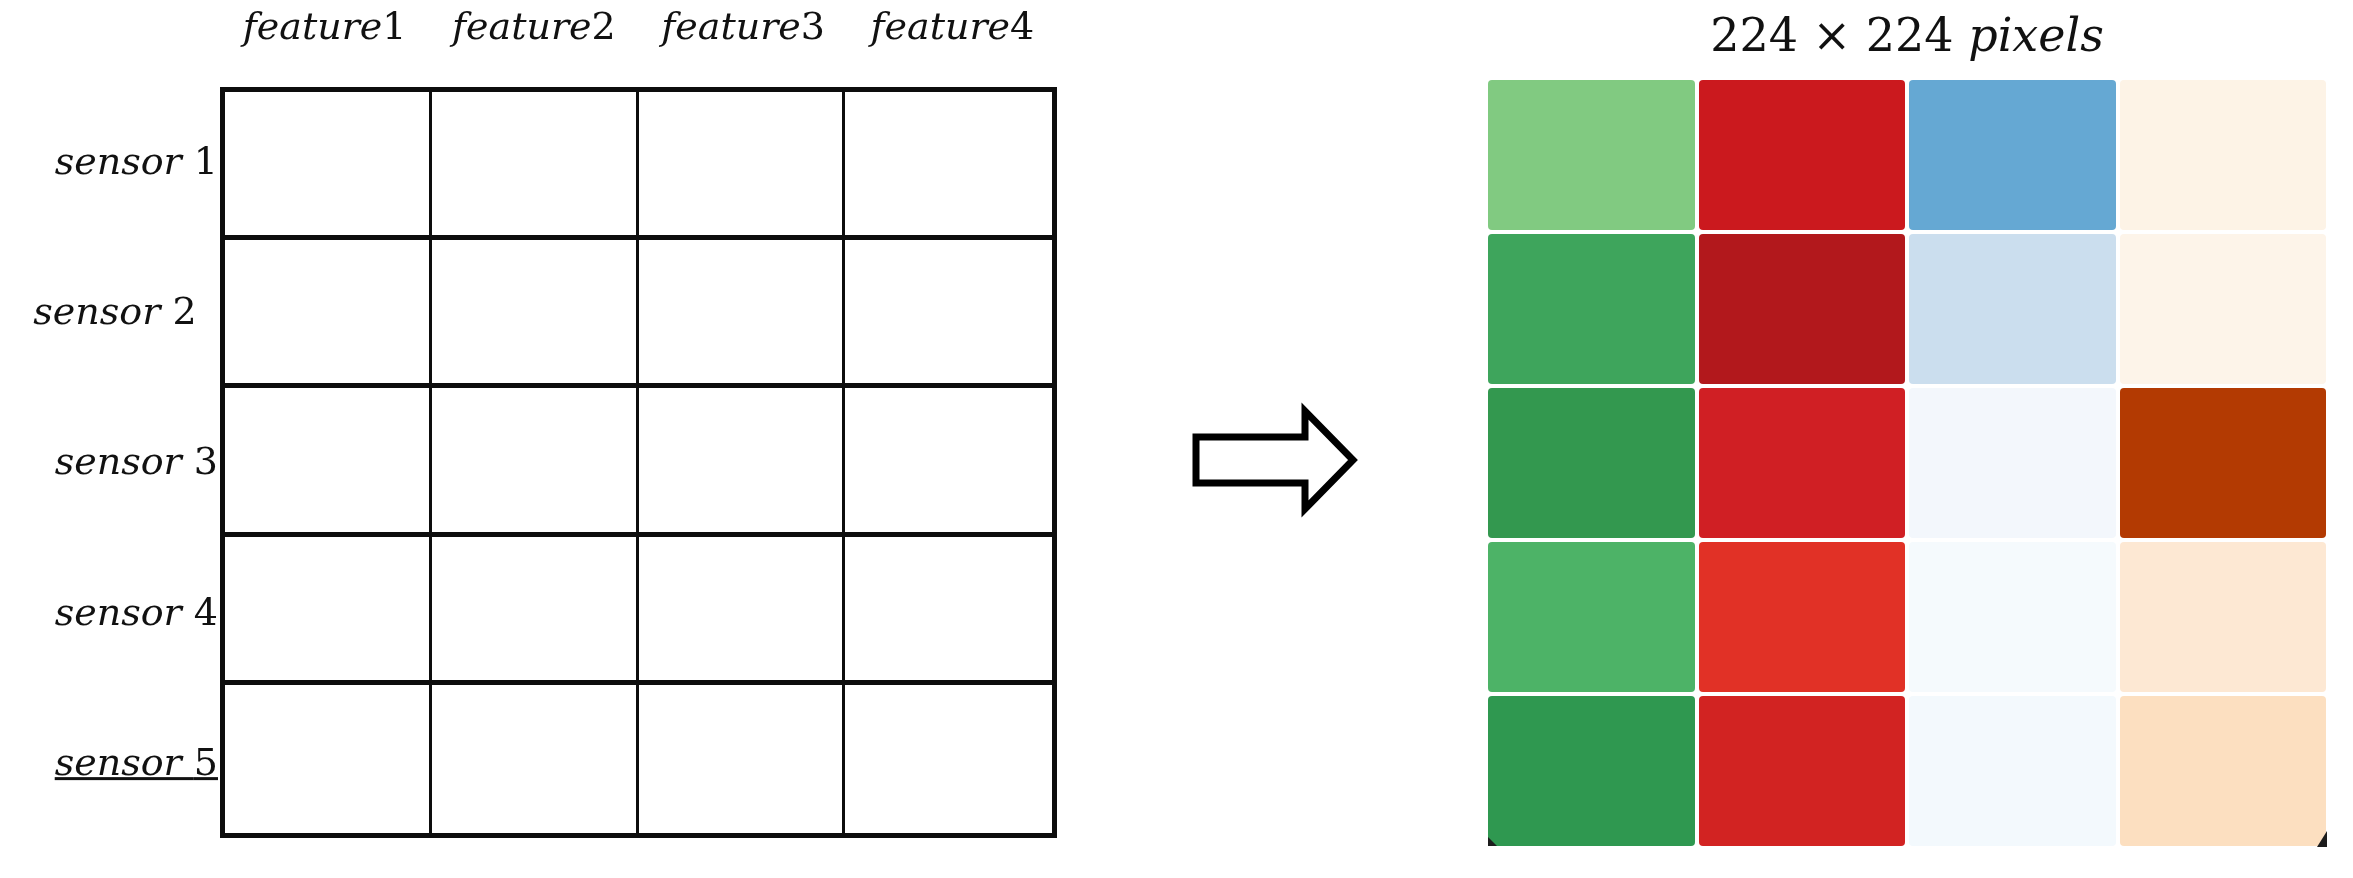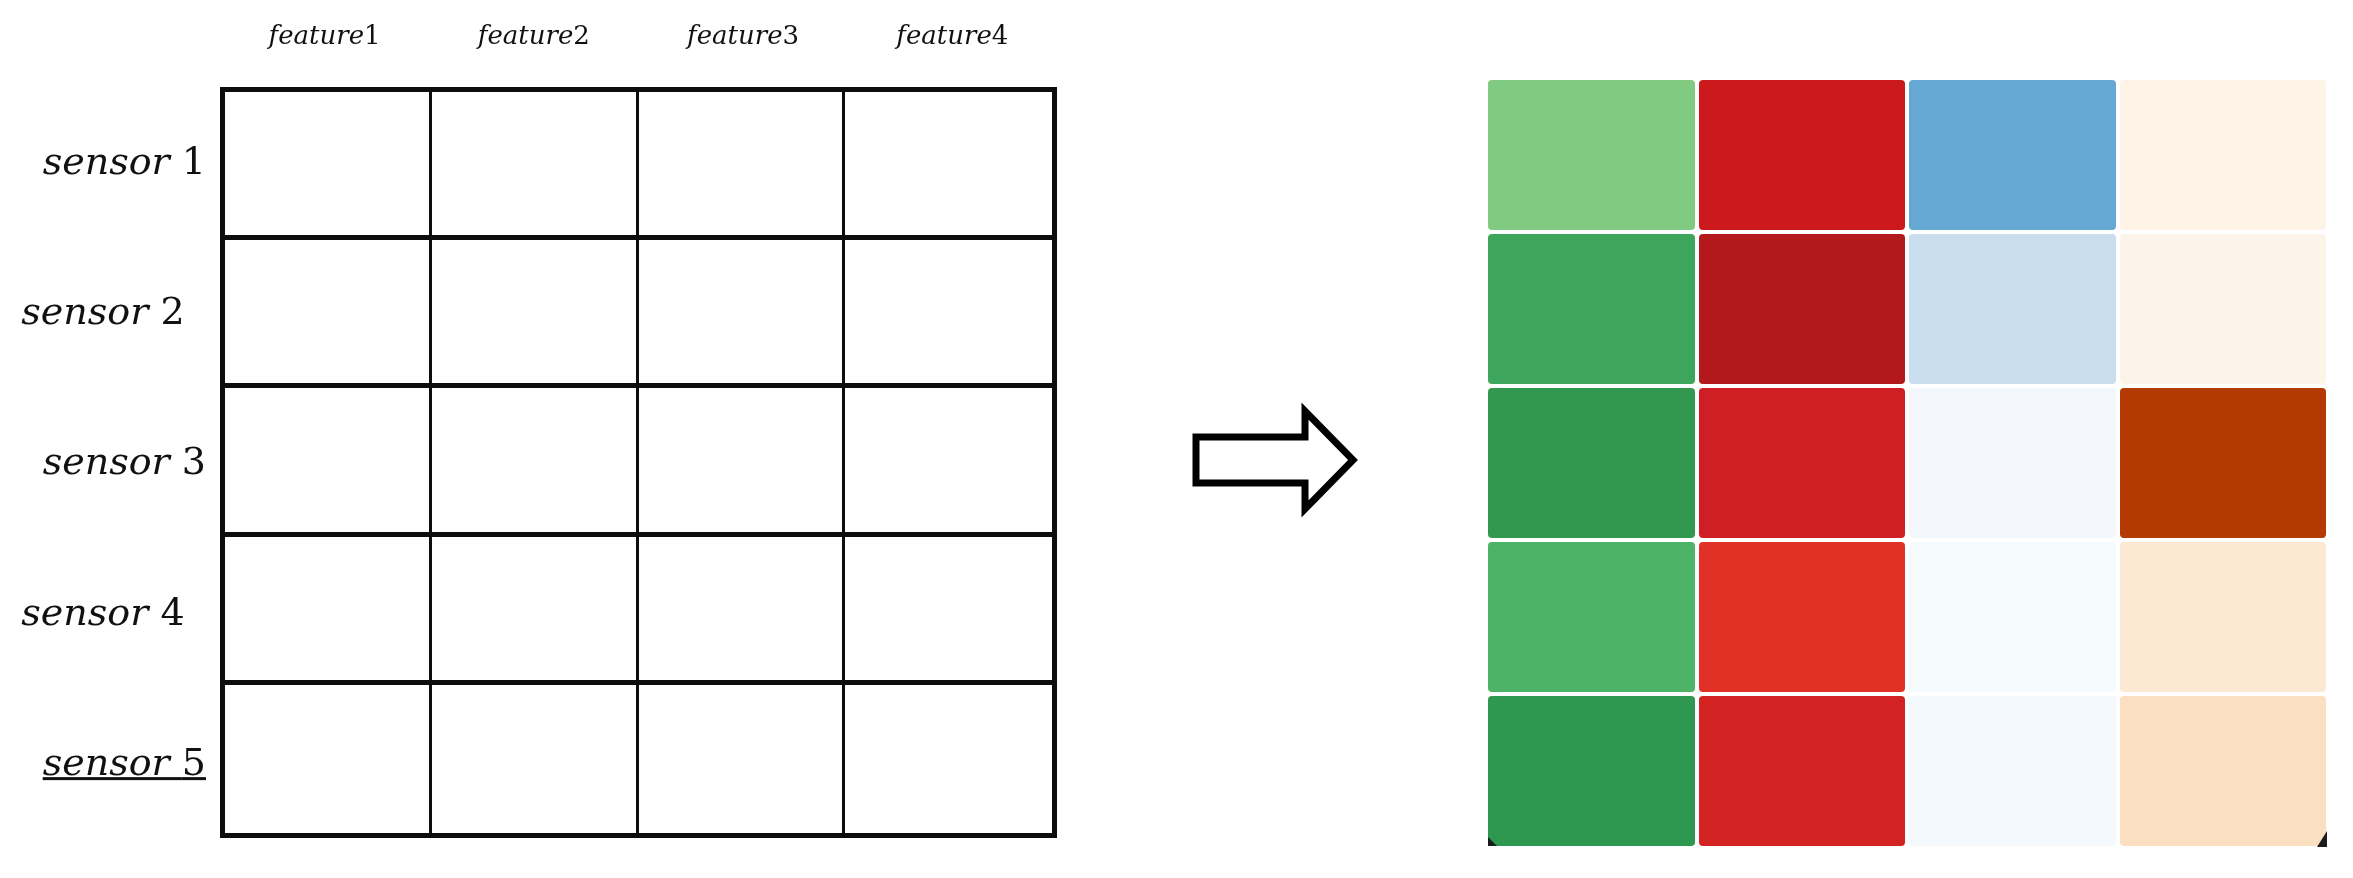--- a/index.html
+++ b/index.html
@@ -17,31 +17,32 @@
 
   
   .feature-headers {
     position: absolute;
     left: 220px; top: 4px;
     width: 837px; height: 62px;
     display: flex;
   }
   .feature-headers .hcell {
     flex: 1;
-    display: flex; align-items: center; justify-content: center;
-    font-size: 26px;
+    display: flex; justify-content: center;
+    font-size: 38px;
     white-space: nowrap;
   }
   .sensor-label {
     position: absolute;
     left: 0; width: 206px;
     text-align: right;
     font-size: 38px;
     transform: translateY(-52%);
     white-space: nowrap;
+    padding-left: 12px;
   }
   .matrix-table {
     position: absolute;
     left: 220px; top: 87px;
     width: 837px; height: 751px;
     box-sizing: border-box;
     border: 5px solid #0d0d0d;
     display: grid;
     grid-template-columns: repeat(4, 1fr);
     grid-template-rows: repeat(5, 1fr);
@@ -101,21 +102,21 @@
       <div class="hcell tex">feature <span class="up">1</span></div>
       <div class="hcell tex">feature <span class="up">2</span></div>
       <div class="hcell tex">feature <span class="up">3</span></div>
       <div class="hcell tex">feature <span class="up">4</span></div>
     </div>
 
   <div id="sensorLabels">
       <div class="sensor-label tex" style="top: 162px;">sensor <span class="up">1</span></div>
       <div class="sensor-label tex" style="top: 312px; text-align: center;">sensor <span class="up">2</span></div>
       <div class="sensor-label tex" style="top: 462px;">sensor <span class="up">3</span></div>
-      <div class="sensor-label tex" style="top: 613px; text-align: center;">sensor <span class="up">4</span></div>
+      <div class="sensor-label tex" style="top: 613px;">sensor <span class="up">4</span></div>
       <div class="sensor-label tex" style="top: 763px; text-decoration: underline;">sensor <span class="up">5</span></div>
     </div>
 
   <div class="matrix-table" id="matrixTable">
       <div class="cell"></div>
       <div class="cell"></div>
       <div class="cell"></div>
       <div class="cell last-col"></div>
       <div class="cell"></div>
       <div class="cell"></div>
@@ -132,20 +133,23 @@
       <div class="cell last-row"></div>
       <div class="cell last-row"></div>
       <div class="cell last-row"></div>
       <div class="cell last-col last-row"></div>
     </div>
 
   <svg class="arrow-svg" width="168" height="116" viewBox="0 0 168 116">
     <polygon points="4,35 113,35 113,9 161,58 113,107 113,81 4,81" fill="#ffffff" stroke="#000000" stroke-width="7" stroke-linejoin="miter"></polygon>
   </svg>
 
+  <div class="heatmap-title">
+    <span class="tex"><span class="up">224</span> × <span class="up">224</span> pixels</span>
+  </div>
 
   <div class="heatmap" id="heatmap">
       <div class="hm-cell" style="background-color: rgb(129, 202, 129);"></div>
       <div class="hm-cell" style="background-color: rgb(203, 25, 30);"></div>
       <div class="hm-cell" style="background-color: rgb(101, 168, 211);"></div>
       <div class="hm-cell" style="background-color: rgb(253, 243, 230);"></div>
       <div class="hm-cell" style="background-color: rgb(62, 165, 92);"></div>
       <div class="hm-cell" style="background-color: rgb(178, 24, 28);"></div>
       <div class="hm-cell" style="background-color: rgb(203, 222, 238);"></div>
       <div class="hm-cell" style="background-color: rgb(253, 244, 233);"></div>

